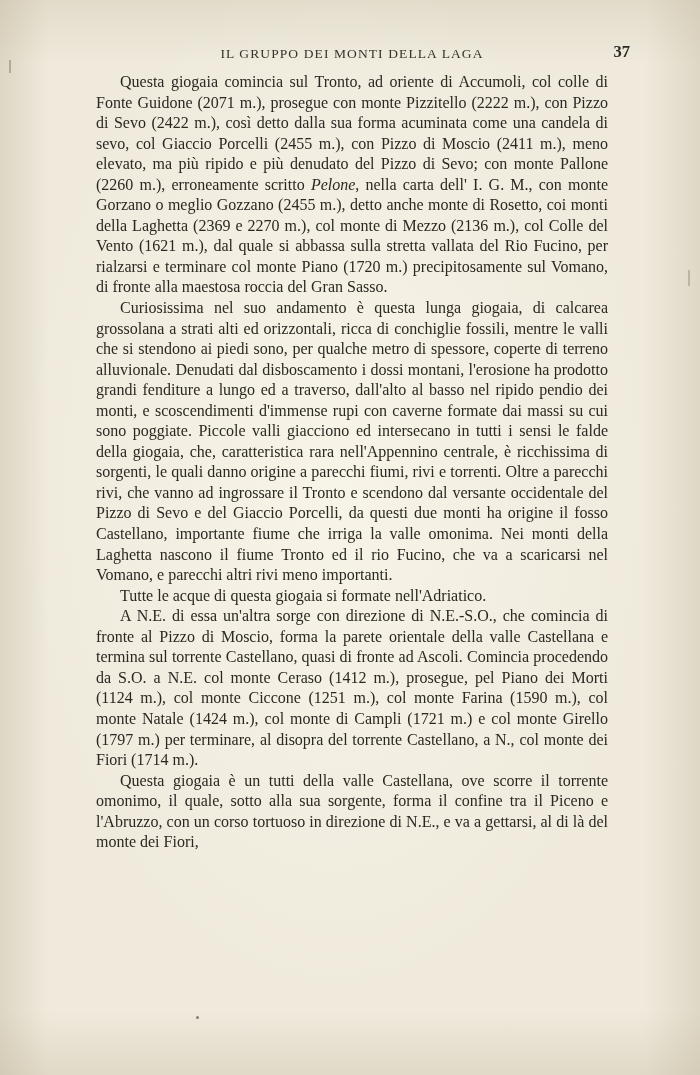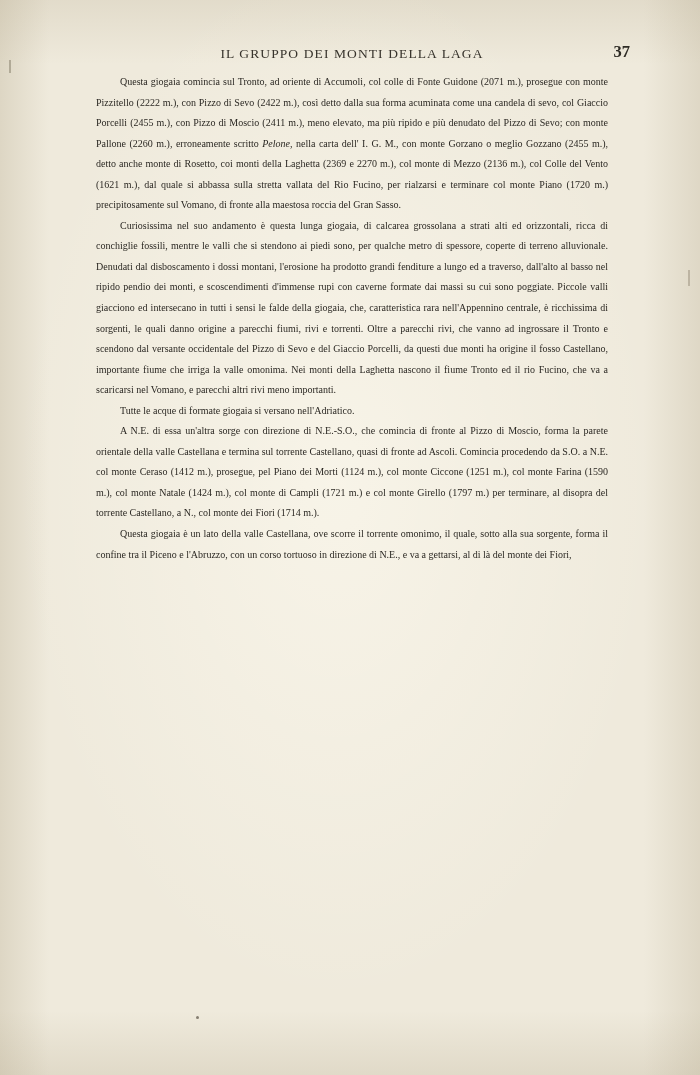--- a/index.html
+++ b/index.html
@@ -53,21 +53,21 @@
     top: 42px;
     font-size: 16.5px;
     font-weight: bold;
     color: #2e2b25;
   }
   .body-text {
     position: absolute;
     top: 72px;
     left: 0;
     width: 512px;
-    font-size: 10px;
+    font-size: 16px;
     line-height: 20.55px;
     text-align: justify;
     color: #2b2823;
   }
   p {
     margin: 0;
     text-indent: 24px;
     text-align: justify;
     text-justify: inter-word;
     -webkit-hyphens: manual;
@@ -114,20 +114,20 @@
 <div class="content">
 
   <div class="header">
     <span class="running-head">IL GRUPPO DEI MONTI DELLA LAGA</span>
   </div>
   <div class="folio">37</div>
 
   <div class="body-text">
     <p>Questa giogaia comincia sul Tronto, ad oriente di Accumoli, col colle di Fonte Guidone (2071 m.), prosegue con monte Pizzitello (2222 m.), con Pizzo di Sevo (2422 m.), così detto dalla sua forma acuminata come una candela di sevo, col Giaccio Porcelli (2455 m.), con Pizzo di Moscio (2411 m.), meno elevato, ma più ripido e più denudato del Pizzo di Sevo; con monte Pallone (2260 m.), erroneamente scritto <em>Pelone</em>, nella carta dell' I. G. M., con monte Gorzano o meglio Gozzano (2455 m.), detto anche monte di Rosetto, coi monti della Laghetta (2369 e 2270 m.), col monte di Mezzo (2136 m.), col Colle del Vento (1621 m.), dal quale si abbassa sulla stretta vallata del Rio Fucino, per rialzarsi e terminare col monte Piano (1720 m.) precipitosamente sul Vomano, di fronte alla maestosa roccia del Gran Sasso.</p>
     <p>Curiosissima nel suo andamento è questa lunga giogaia, di calcarea grossolana a strati alti ed orizzontali, ricca di conchiglie fossili, mentre le valli che si stendono ai piedi sono, per qualche metro di spessore, coperte di terreno alluvionale. Denudati dal disboscamento i dossi montani, l'erosione ha prodotto grandi fenditure a lungo ed a traverso, dall'alto al basso nel ripido pendio dei monti, e scoscendimenti d'immense rupi con caverne formate dai massi su cui sono poggiate. Piccole valli giacciono ed intersecano in tutti i sensi le falde della giogaia, che, caratteristica rara nell'Appennino centrale, è ricchissima di sorgenti, le quali danno origine a parecchi fiumi, rivi e torrenti. Oltre a parecchi rivi, che vanno ad ingrossare il Tronto e scendono dal versante occidentale del Pizzo di Sevo e del Giaccio Porcelli, da questi due monti ha origine il fosso Castellano, importante fiume che irriga la valle omonima. Nei monti della Laghetta nascono il fiume Tronto ed il rio Fucino, che va a scaricarsi nel Vomano, e parecchi altri rivi meno importanti.</p>
-    <p>Tutte le acque di formate giogaia si versano nell'Adriatico.</p>
+    <p>Tutte le acque di questa giogaia si formate nell'Adriatico.</p>
     <p>A N.E. di essa un'altra sorge con direzione di N.E.-S.O., che comincia di fronte al Pizzo di Moscio, forma la parete orientale della valle Castellana e termina sul torrente Castellano, quasi di fronte ad Ascoli. Comincia procedendo da S.O. a N.E. col monte Ceraso (1412 m.), prosegue, pel Piano dei Morti (1124 m.), col monte Ciccone (1251 m.), col monte Farina (1590 m.), col monte Natale (1424 m.), col monte di Campli (1721 m.) e col monte Girello (1797 m.) per terminare, al disopra del torrente Castellano, a N., col monte dei Fiori (1714 m.).</p>
-    <p>Questa giogaia è un lato della valle Castellana, ove scorre il torrente omonimo, il quale, sotto alla sua sorgente, forma il confine tra il Piceno e l'Abruzzo, con un corso tortuoso in direzione di N.E., e va a gettarsi, al di là del monte dei Fiori,</p>
+    <p>Questa giogaia è un tutti della valle Castellana, ove scorre il torrente omonimo, il quale, sotto alla sua sorgente, forma il confine tra il Piceno e l'Abruzzo, con un corso tortuoso in direzione di N.E., e va a gettarsi, al di là del monte dei Fiori,</p>
   </div>
 
 </div>
 
 <div class="bottom-dot"></div>
 
 </body></html>

